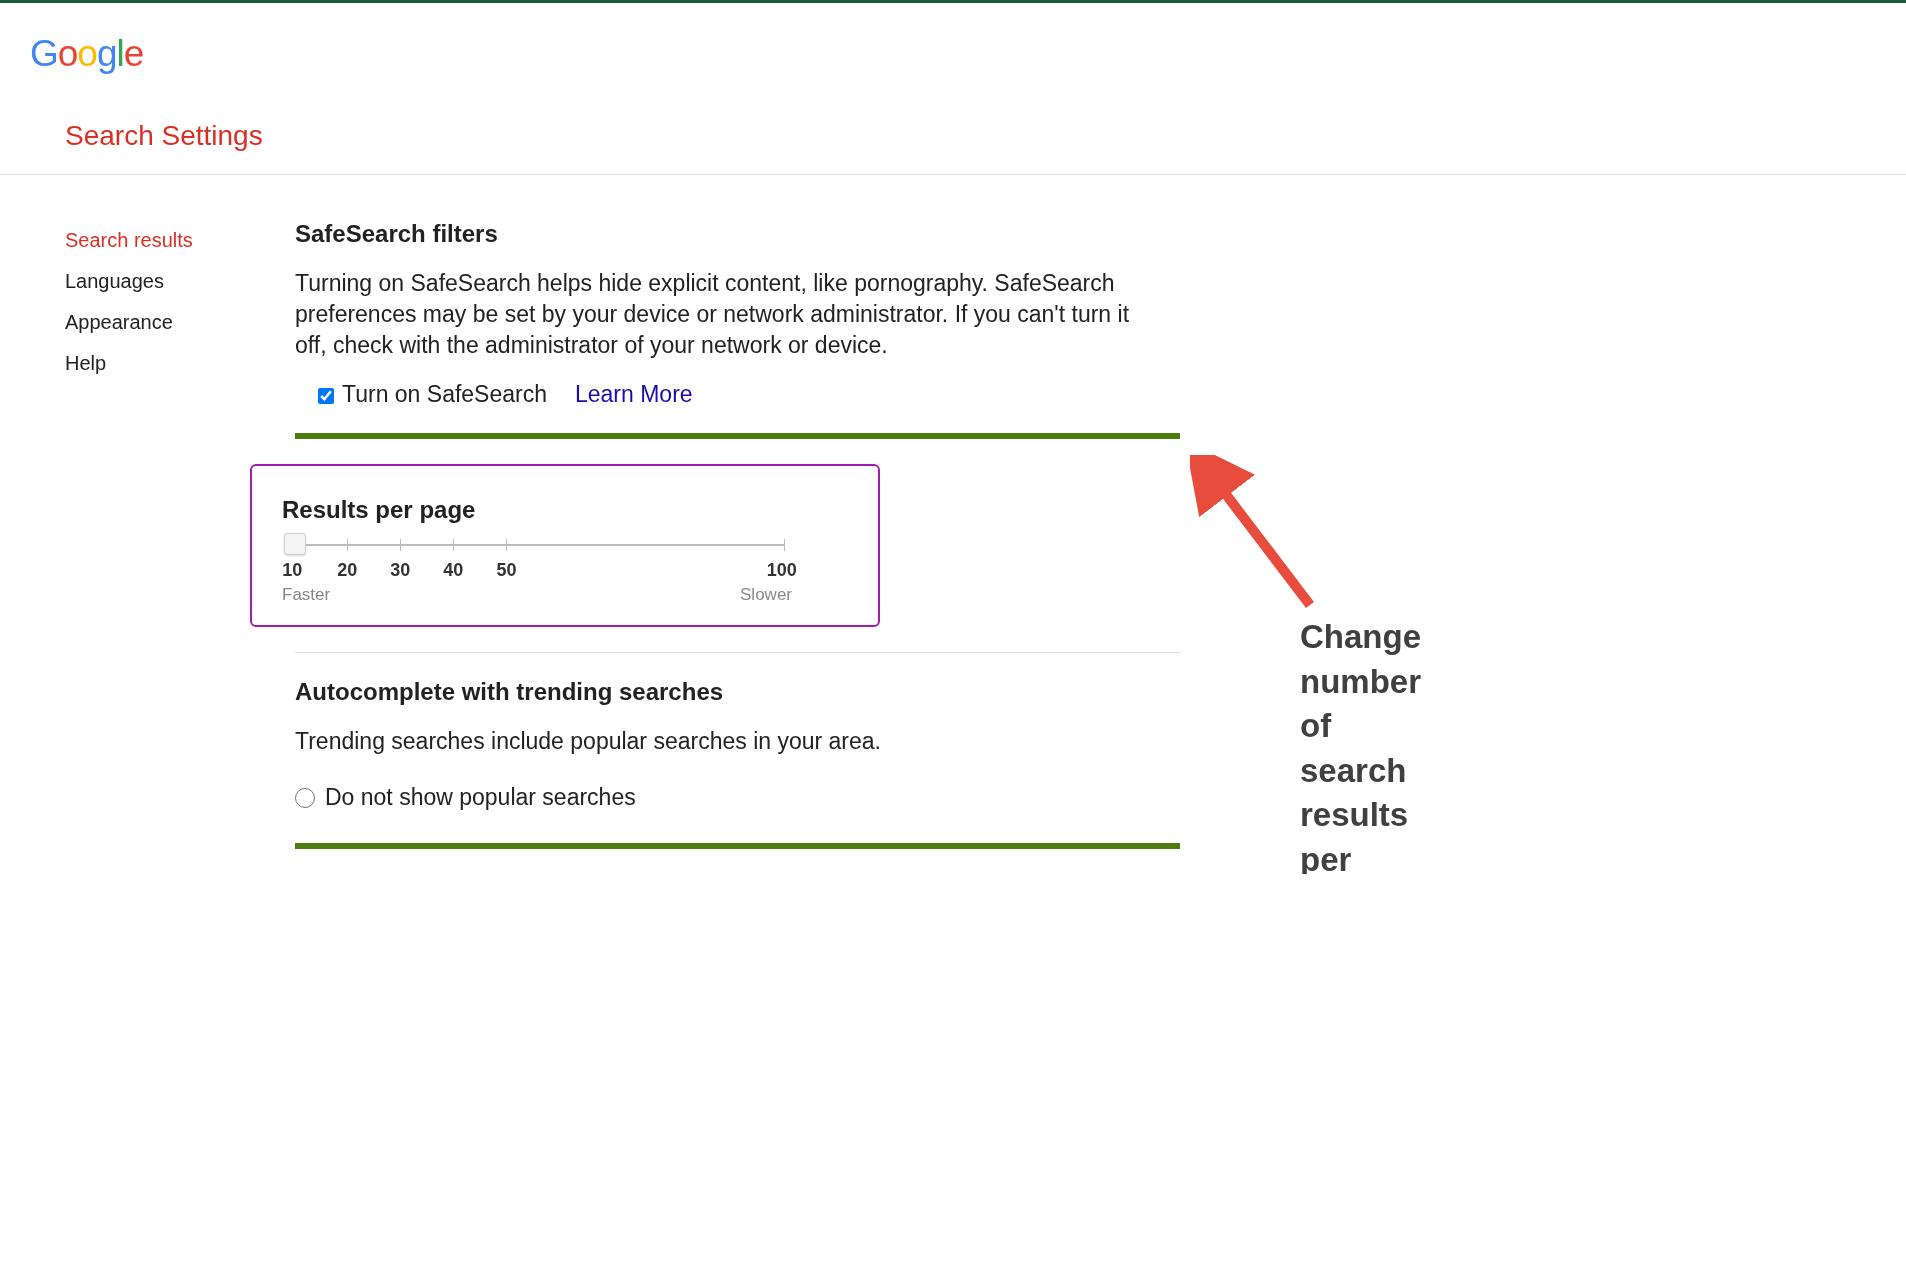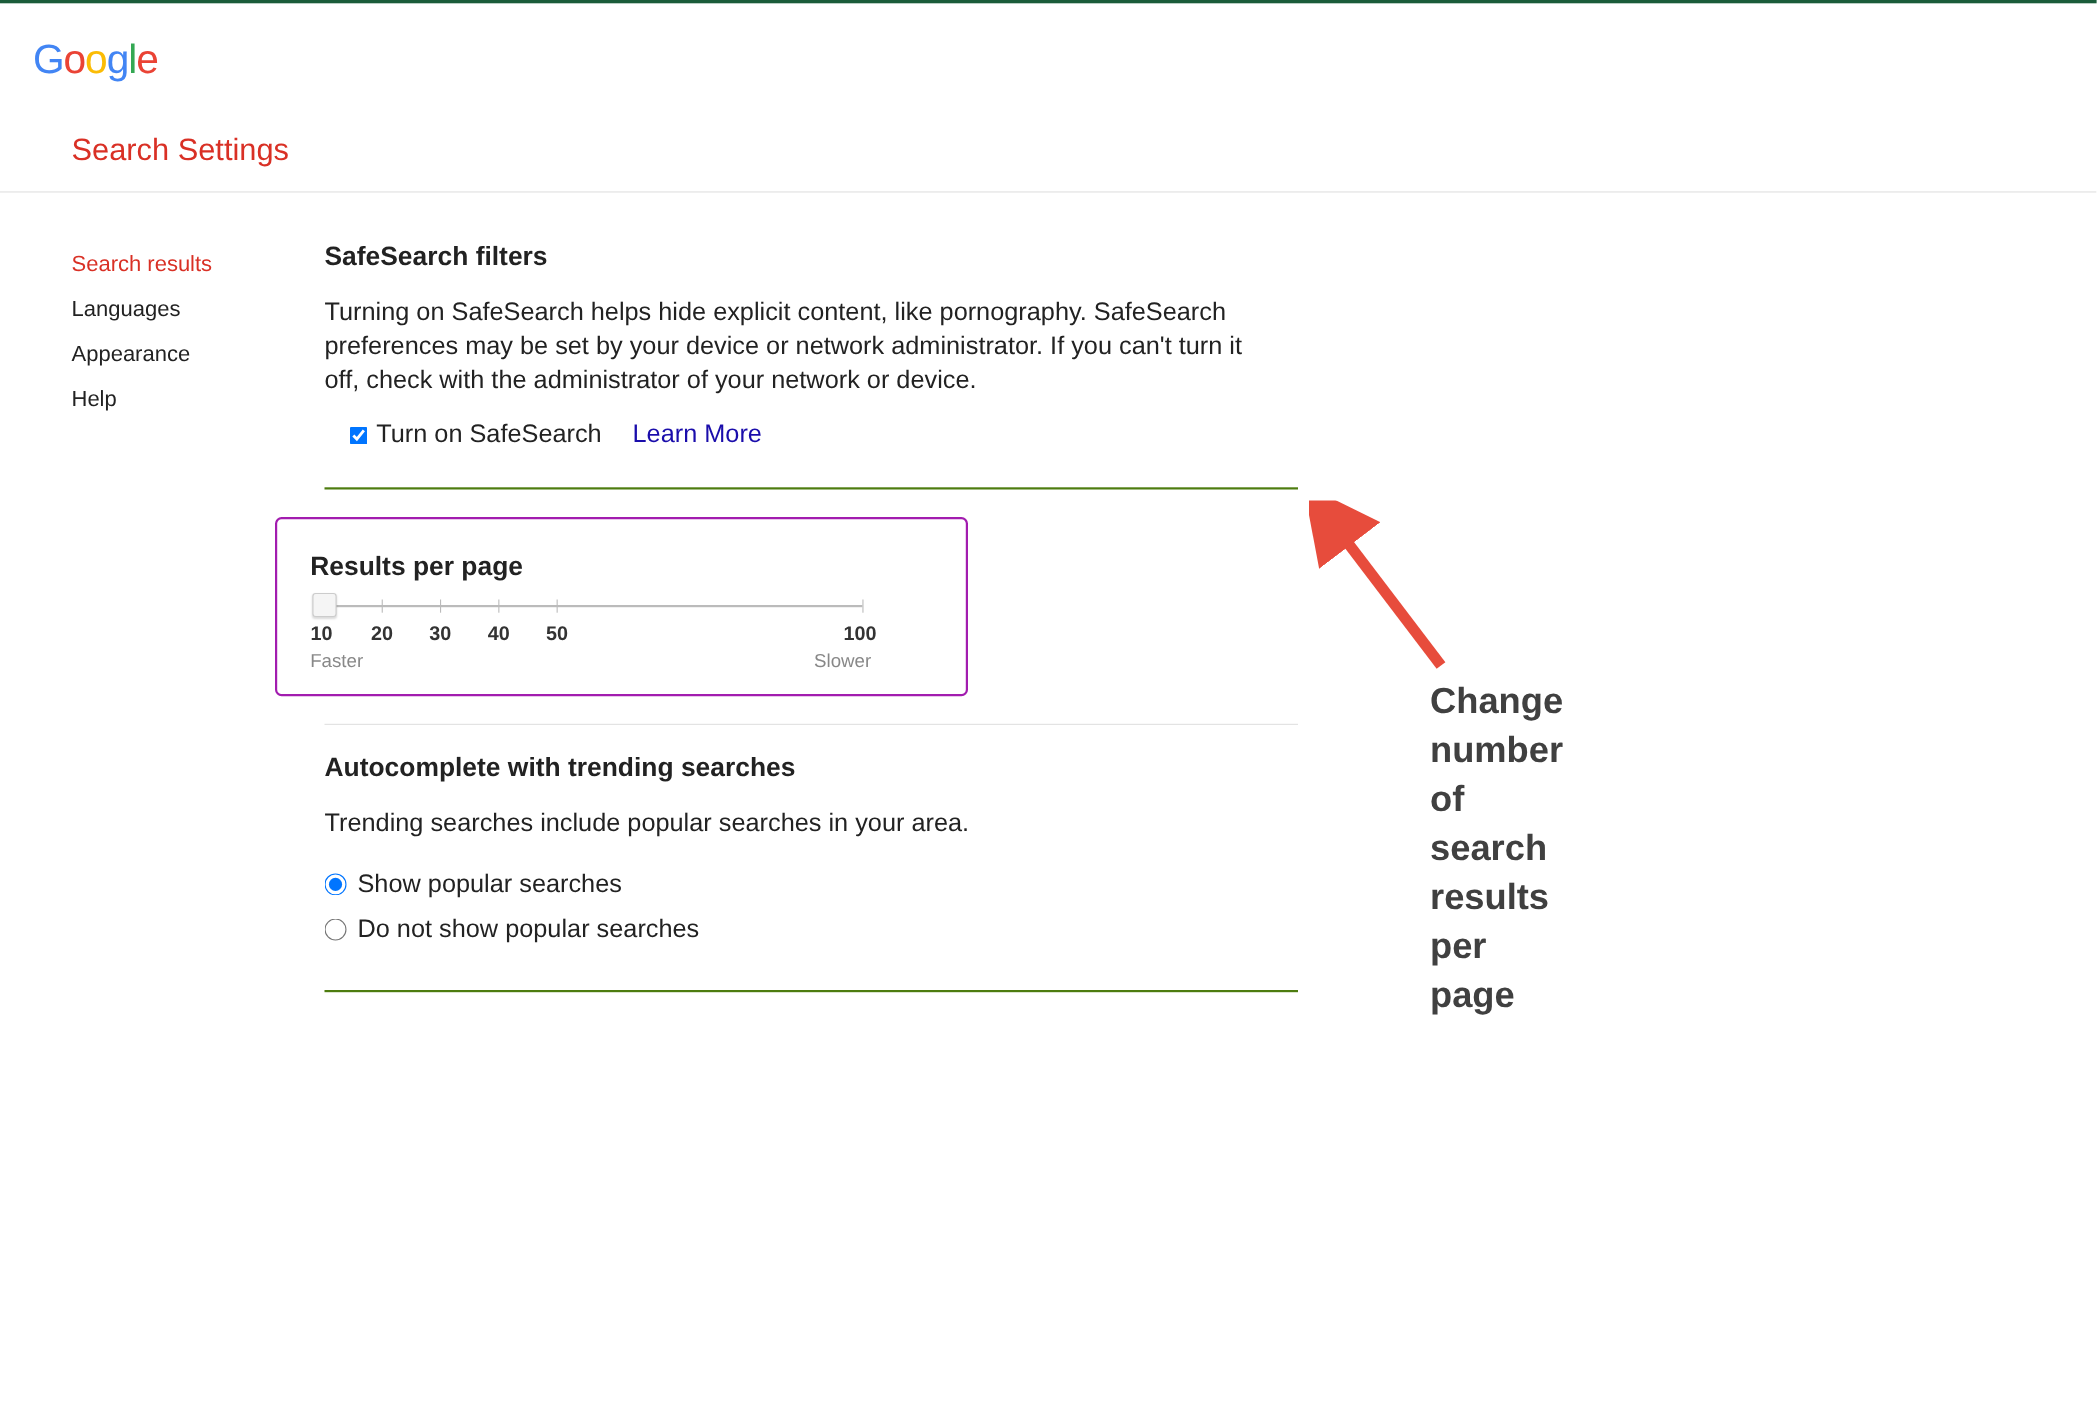--- a/index.html
+++ b/index.html
@@ -56,22 +56,22 @@
     }
     .sidebar-item.active {
       color: #d93025;
     }
     .main {
       flex: 1;
       max-width: 900px;
       position: relative;
     }
     .section {
-      padding-bottom: 35px;
-      border-bottom: 2px solid #4d7c0f;
+      padding-bottom: 25px;
+      border-bottom: 6px solid #4d7c0f;
       margin-bottom: 25px;
       max-width: 885px;
     }
     .section-title {
       font-size: 24px;
       font-weight: bold;
       color: #222;
       margin-bottom: 20px;
     }
     .section-desc {
@@ -259,24 +259,20 @@
           </div>
         </div>
       </div>
 
       <div class="divider-line" style="max-width:885px;margin-bottom:25px;"></div>
 
       <div class="section">
         <div class="section-title">Autocomplete with trending searches</div>
         <div class="section-desc">Trending searches include popular searches in your area.</div>
         <div class="radio-row">
-          <input type="radio" name="ac" checked="" style="">
-          <span>Show popular searches</span>
-        </div>
-        <div class="radio-row">
           <input type="radio" name="ac" style="">
           <span>Do not show popular searches</span>
         </div>
       </div>
 
       <svg class="annotation-arrow" width="140" height="170">
         <defs>
           <marker id="arrowhead" markerWidth="7" markerHeight="7" refX="2" refY="3.5" orient="auto">
             <polygon points="0 0, 7 3.5, 0 7" fill="#e74c3c"></polygon>
           </marker>

